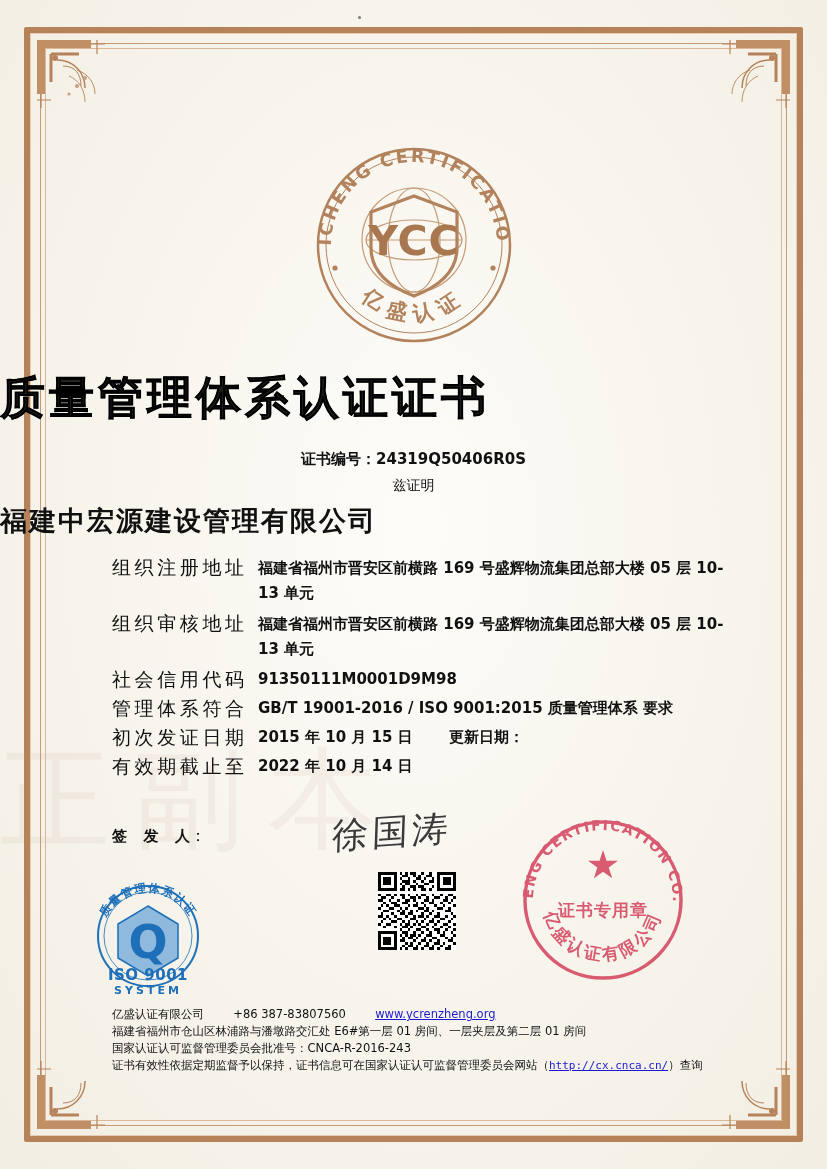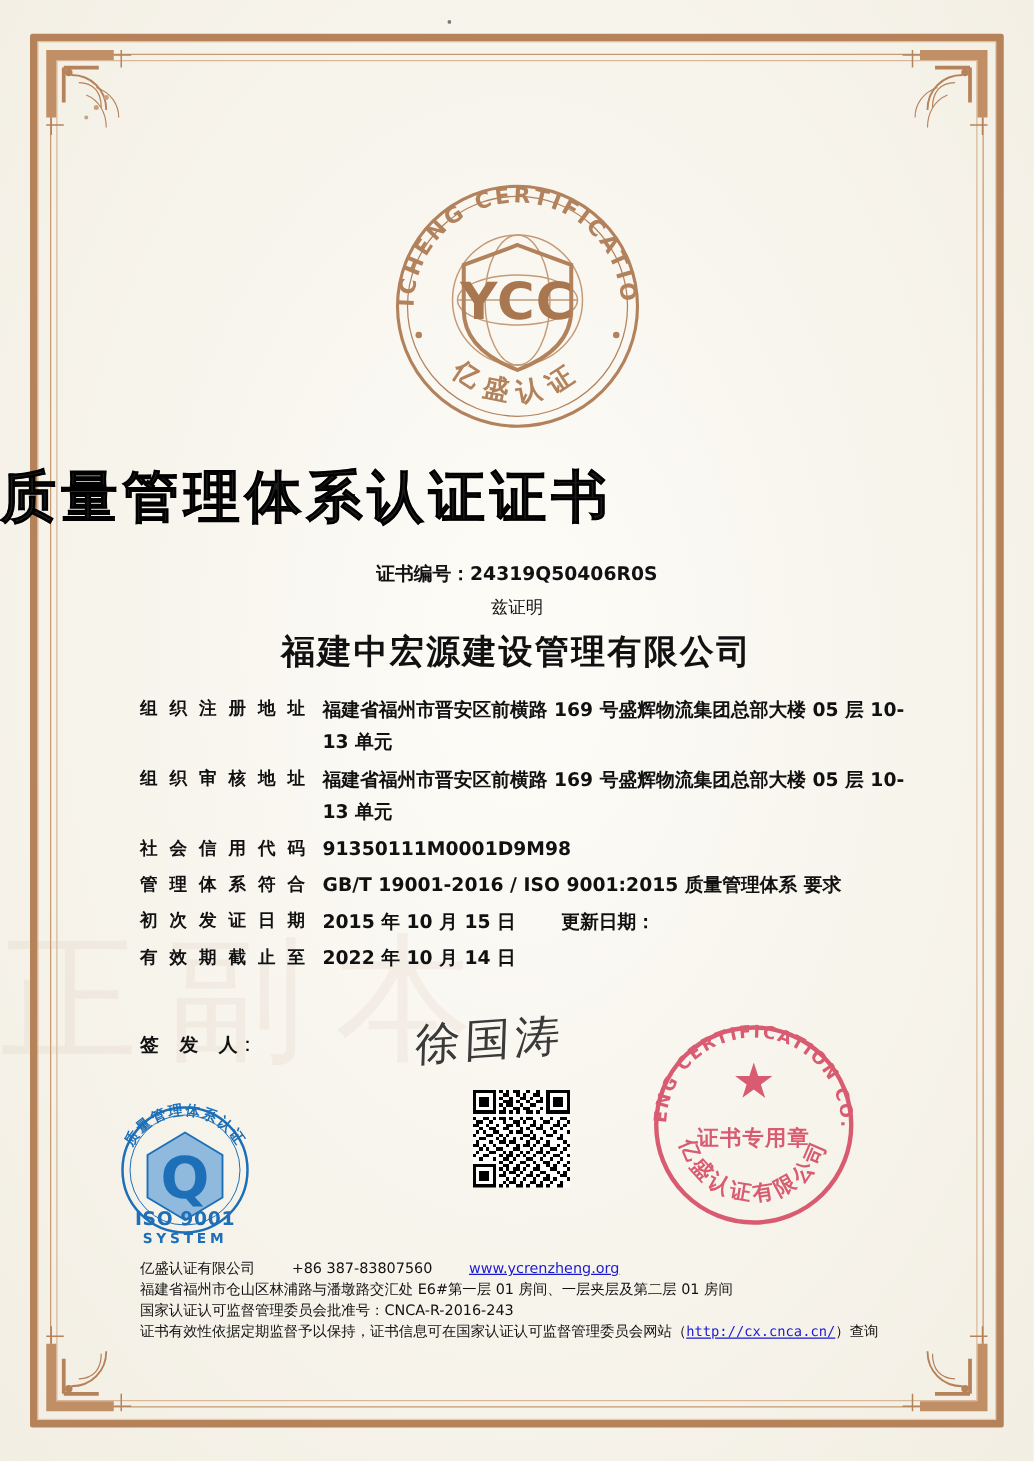--- a/index.html
+++ b/index.html
@@ -64,33 +64,33 @@
     position:absolute;left:0;top:450px;width:827px;text-align:center;
     font-size:15px;color:#111;font-weight:bold;
     font-family:"DejaVu Sans", sans-serif;
   }
   .hereby{
     position:absolute;left:0;top:477px;width:827px;text-align:center;
     font-size:14px;color:#111;
     font-family:"DejaVu Sans", sans-serif;
   }
   .company{
-    position:absolute;left:0;top:503px;width:827px;text-align:center;
+    position:absolute;left:0;top:503px;width:827px;text-align:left;
     font-size:27px;font-weight:bold;color:#111;letter-spacing:2px;
     font-family:"DejaVu Sans", sans-serif;
   }
   
   .fields{
     position:absolute;left:112px;top:556px;width:620px;
     font-family:"DejaVu Sans", sans-serif;
   }
   .row{display:flex;margin-bottom:6px;align-items:flex-start;}
   .row .lab{
     width:132px;flex:none;text-align:justify;text-align-last:justify;
-    font-size:14px;font-weight:bold;color:#111;line-height:23px;
+    font-size:19px;font-weight:normal;color:#111;line-height:23px;
   }
   .row .val{
     flex:1;font-size:15px;font-weight:bold;color:#111;line-height:23px;
     padding-left:14px;
   }
   .row.tall .val{line-height:25px;}
   .val .sp{display:inline-block;width:26px;}
 
   
   .signer-row{

